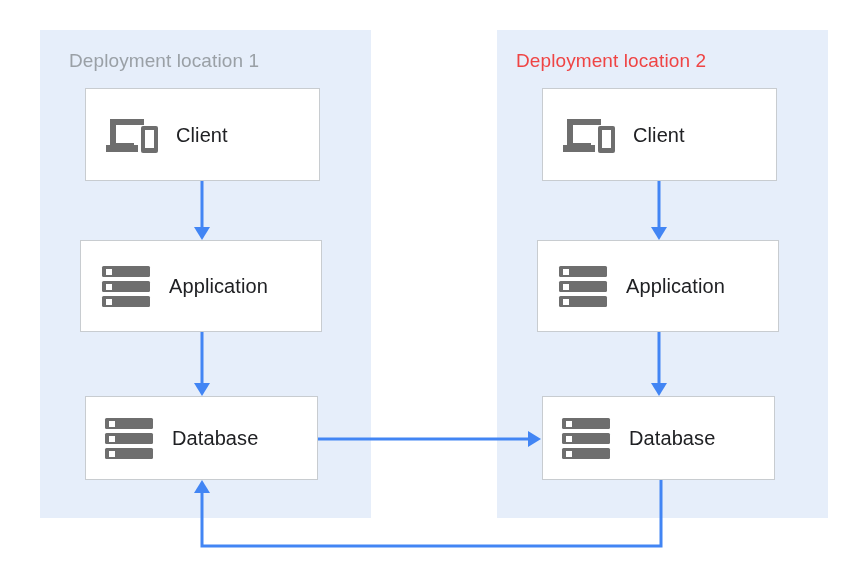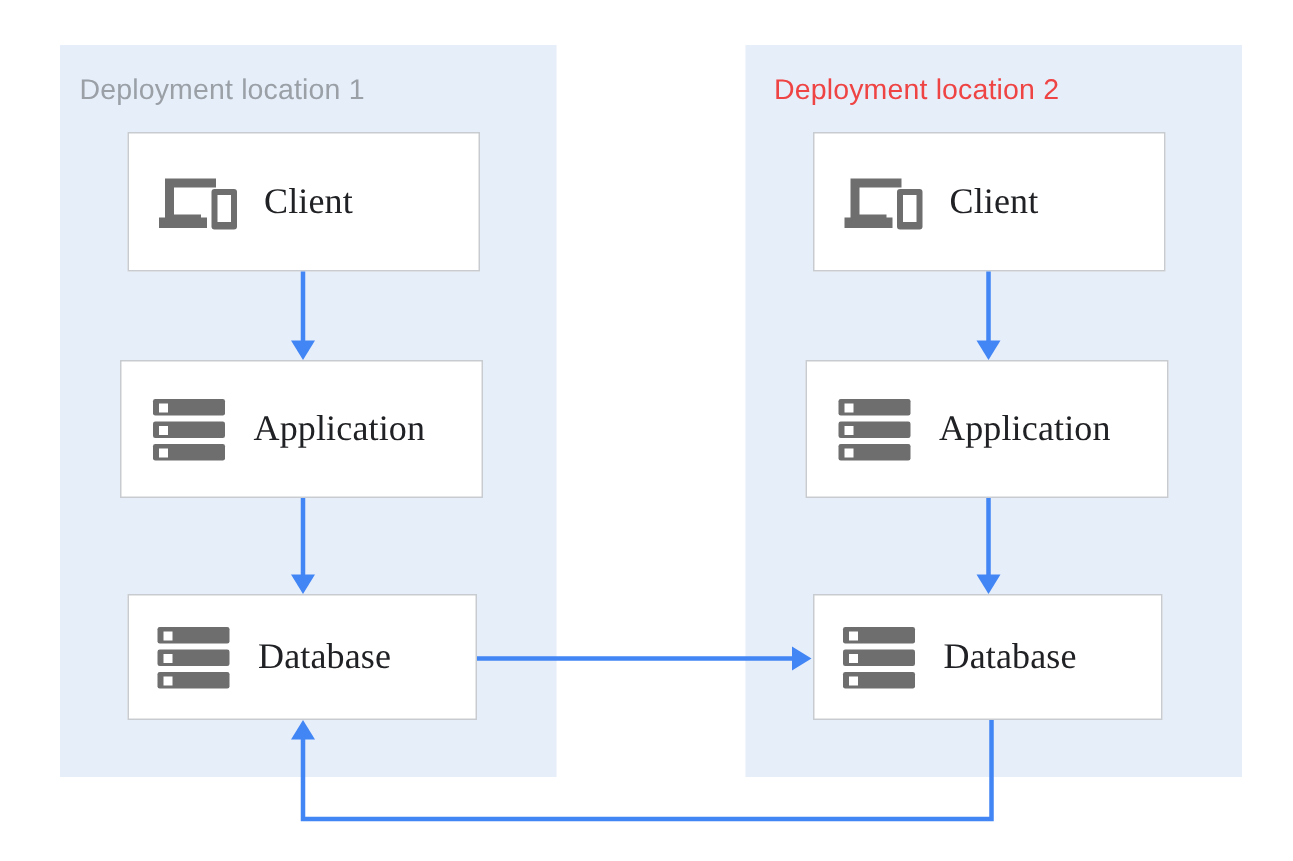--- a/index.html
+++ b/index.html
@@ -42,44 +42,43 @@
     justify-content: flex-start;
   }
   .node-icon {
     flex: 0 0 auto;
     display: flex;
     align-items: center;
     justify-content: center;
   }
   .node-label {
     flex: 0 0 auto;
-    font-size: 24px;
+    font-size: 20px;
     line-height: 26px;
     color: #202124;
     white-space: nowrap;
     letter-spacing: 0.1px;
-    font-family: Liberation Serif, serif;
   }
   .edge-layer {
     position: absolute;
     left: 0;
     top: 0;
     width: 862px;
     height: 574px;
     pointer-events: none;
   }
 </style>
 </head>
 <body>
 
 <div id="canvas">
 
   <div id="zones">
       <div class="zone" style="left: 40px; top: 30px; width: 331px; height: 488px; background: rgb(230, 238, 250);"></div>
-      <div class="zone-label" style="left: 53px; top: 50px; color: rgb(154, 160, 166);">Deployment location 1</div>
+      <div class="zone-label" style="left: 69px; top: 50px; color: rgb(154, 160, 166);">Deployment location 1</div>
       <div class="zone" style="left: 497px; top: 30px; width: 331px; height: 488px; background: rgb(230, 238, 250);"></div>
       <div class="zone-label" style="left: 516px; top: 50px; color: #ef4444;">Deployment location 2</div>
     </div>
 
   <div id="nodes">
       <div class="node" style="left: 85px; top: 88px; width: 235px; height: 93px; background: rgb(255, 255, 255); border-color: rgb(200, 204, 208); padding-left: 18px;">
         <span class="node-icon">
           <svg width="56" height="44" viewBox="0 0 56 44">
             <path d="M6 6 H40 V12 H12 V30 H30 V36 H6 Z" fill="#6e6e6e"></path>
             <rect x="2" y="32" width="32" height="7" fill="#6e6e6e"></rect>

